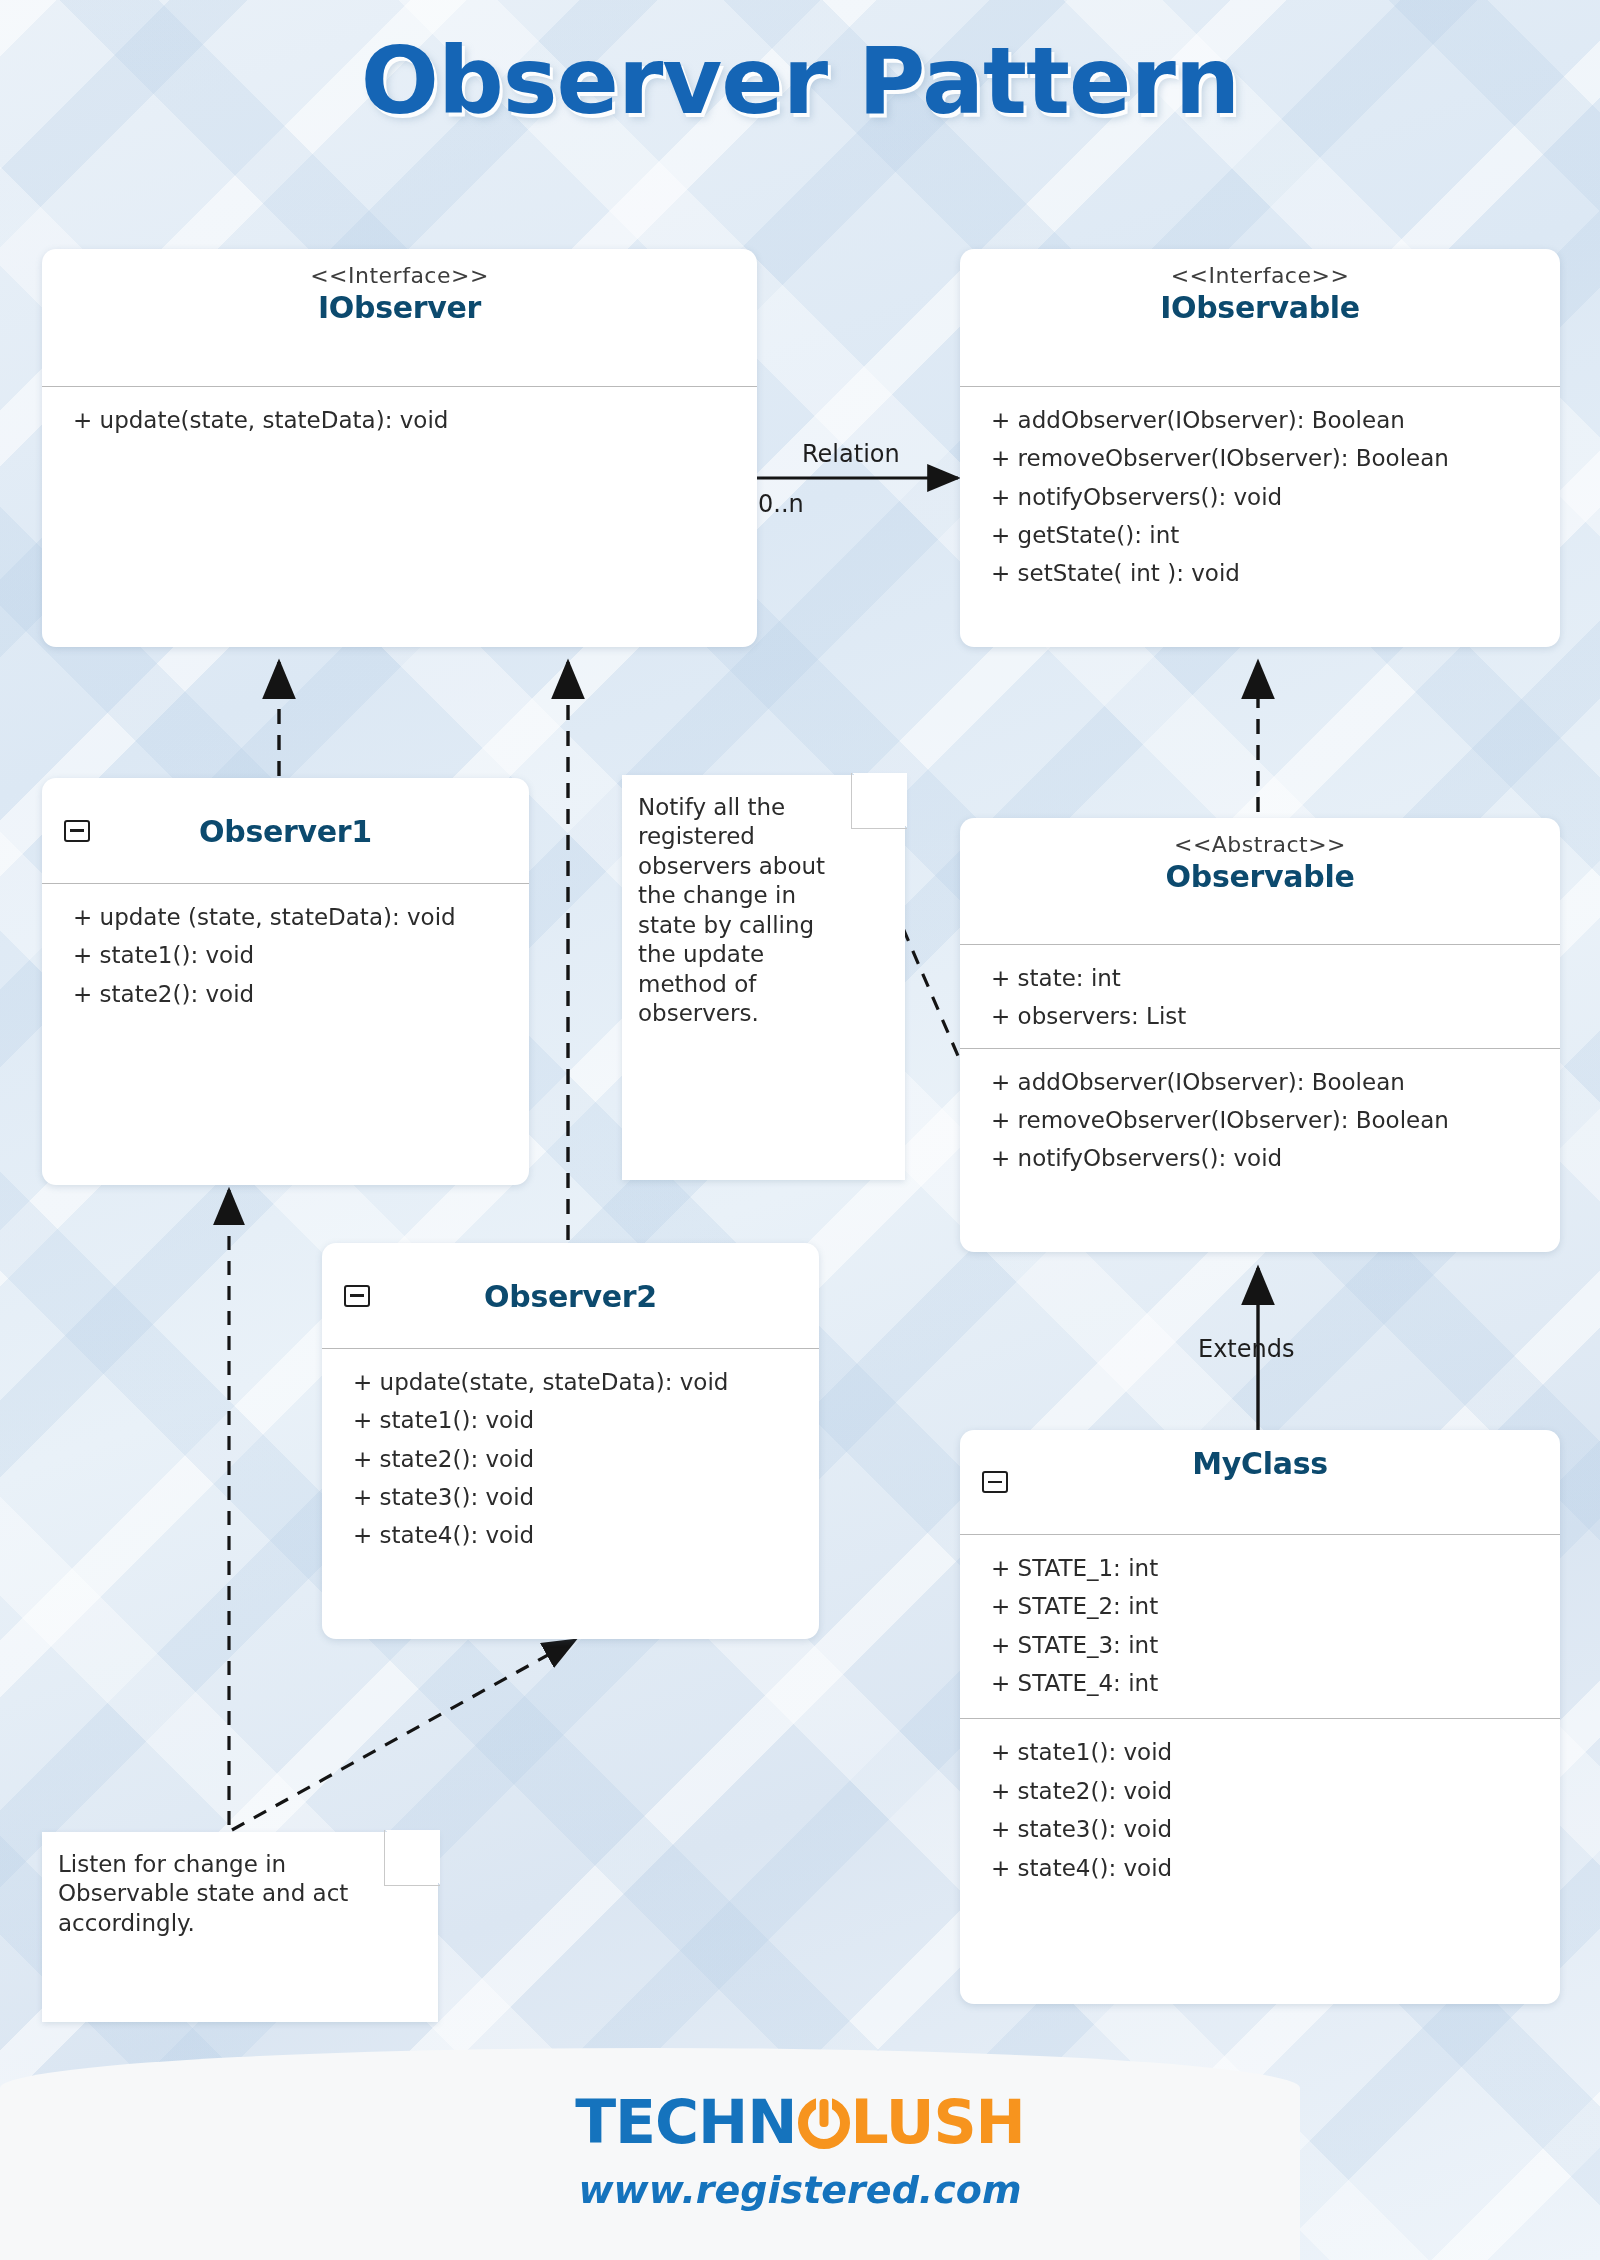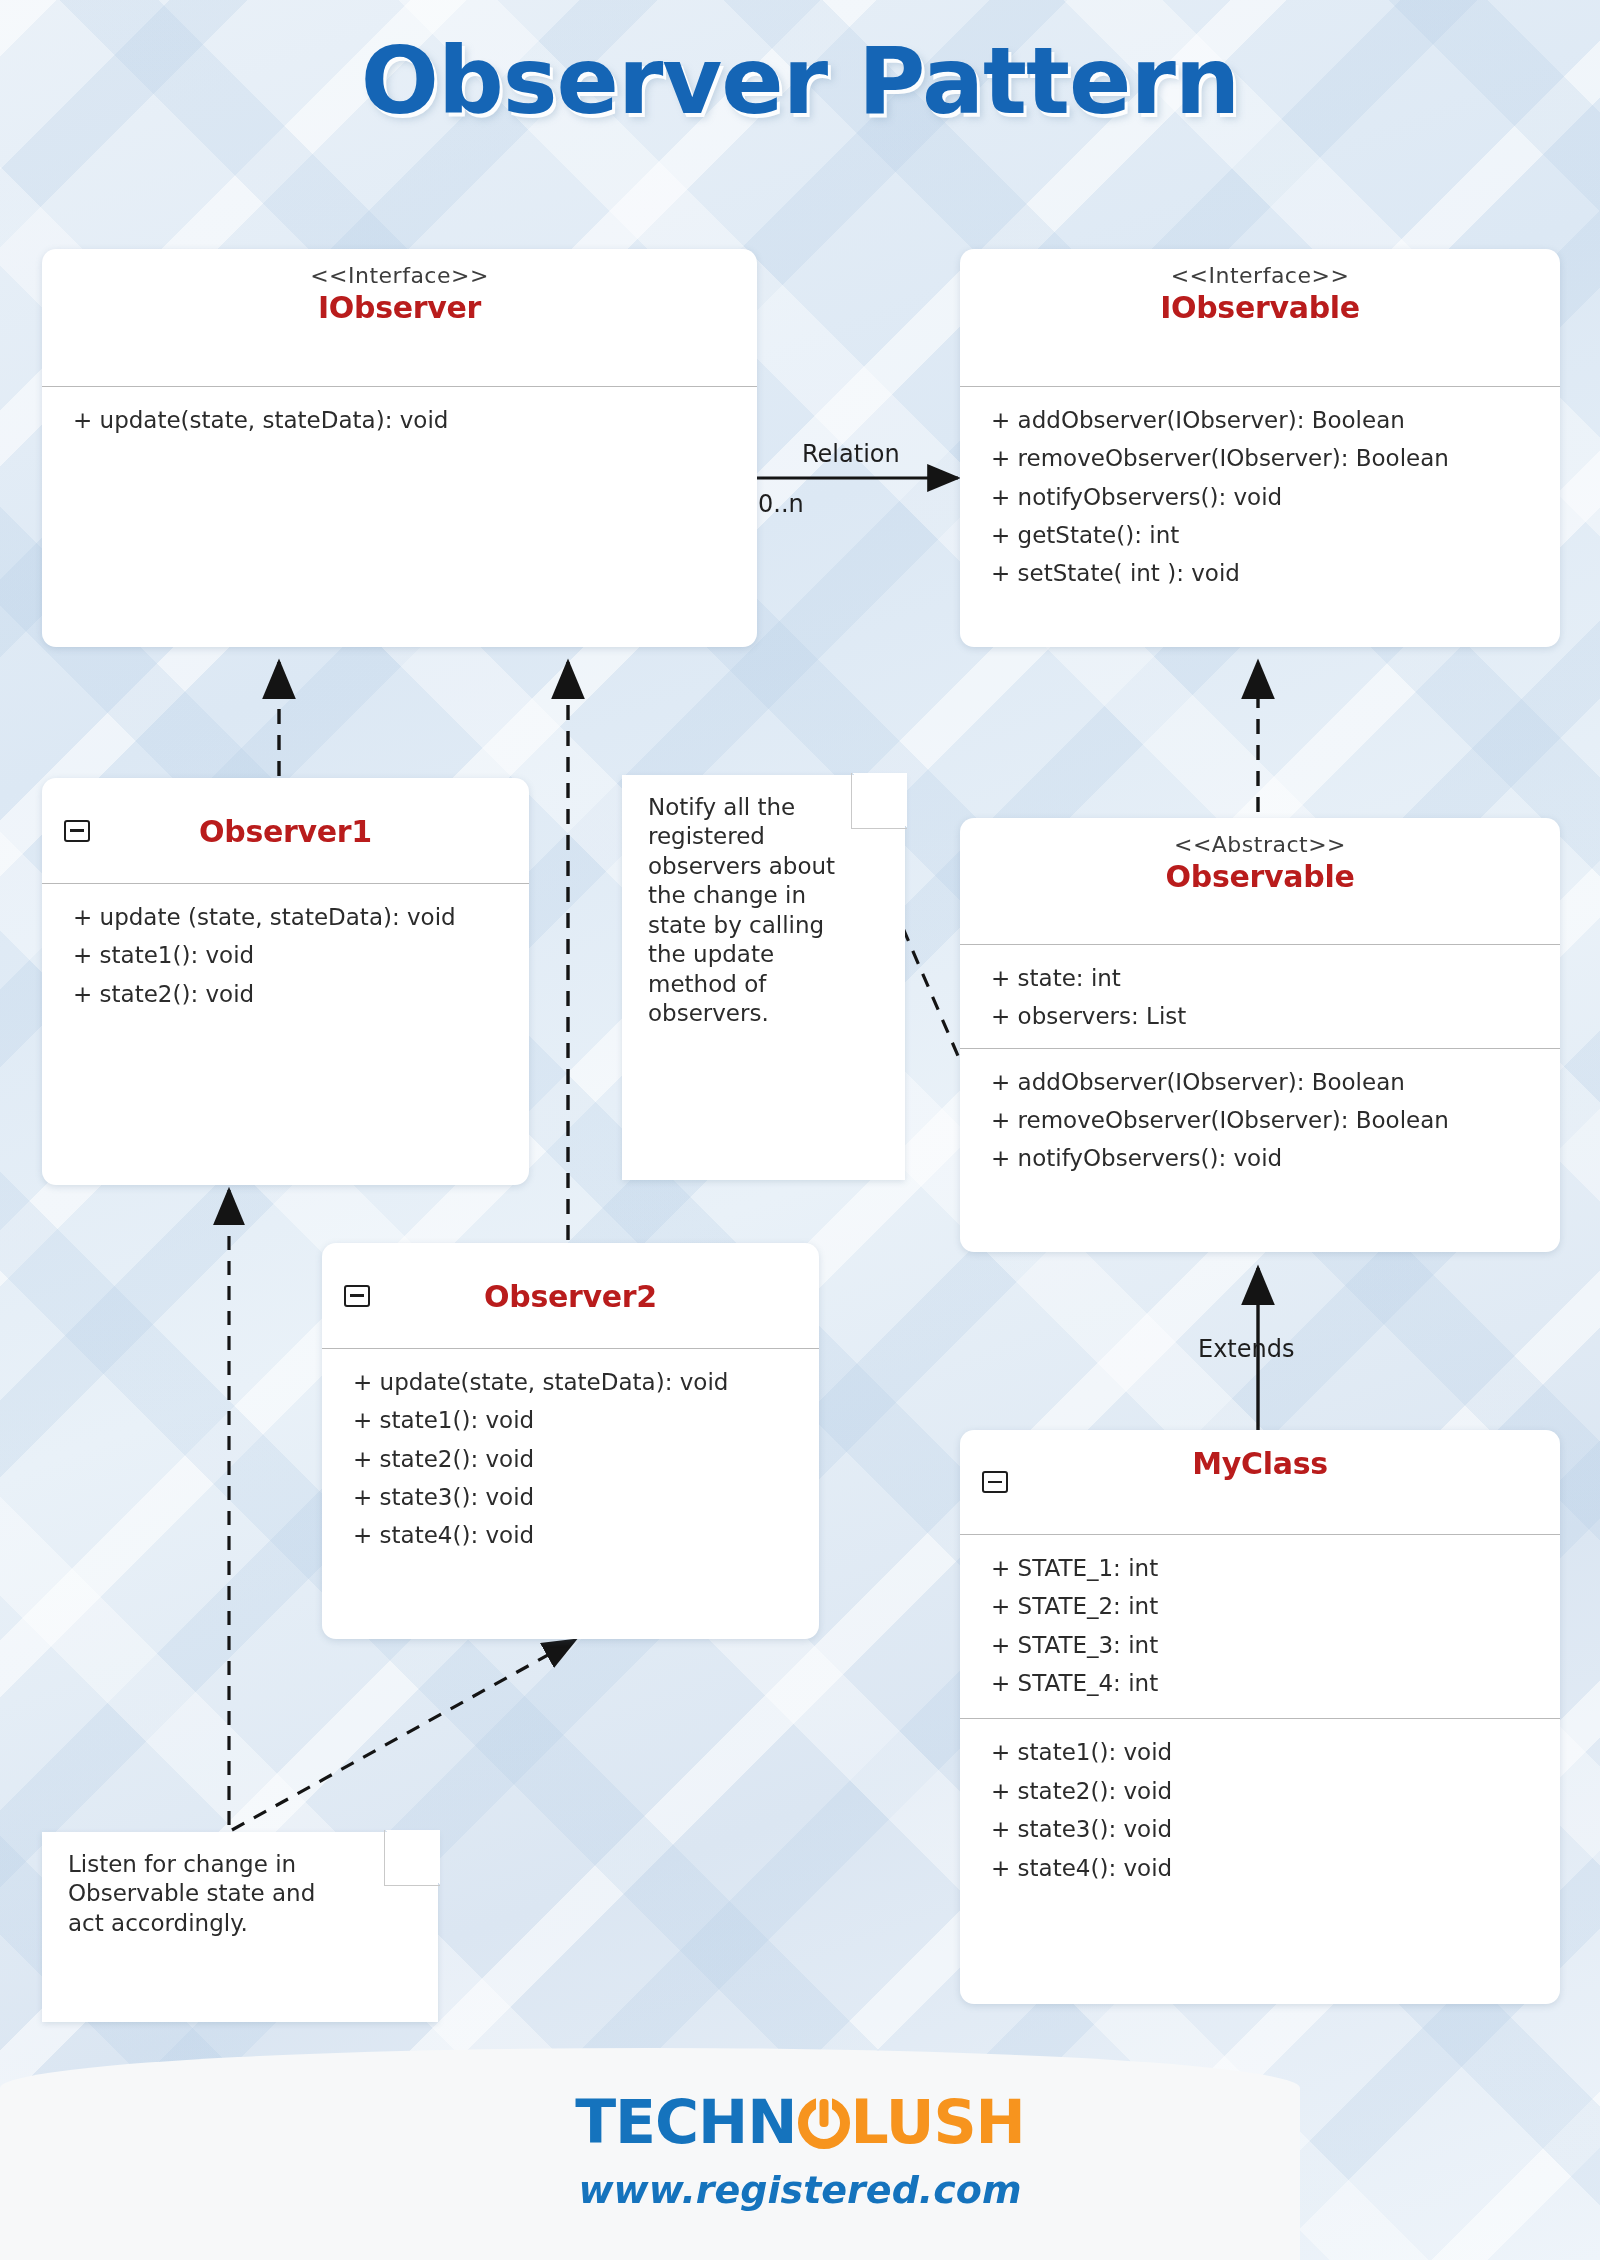--- a/index.html
+++ b/index.html
@@ -66,21 +66,21 @@
   }
   .uml .stereo {
     font-size: 22px;
     color: #3d3d3d;
     letter-spacing: 0.5px;
     font-family: "DejaVu Sans", sans-serif;
   }
   .uml .cname {
     font-size: 30px;
     font-weight: 800;
-    color: #b91c1c;
+    color: #0c4a6e;
     margin-top: 2px;
     font-family: "DejaVu Sans", sans-serif;
     letter-spacing: -0.3px;
   }
   .uml .collapse-icon {
     position: absolute;
     left: 22px; top: 50%;
     transform: translateY(-50%);
     width: 26px; height: 22px;
     border: 2.5px solid #1d1d1d;
@@ -108,21 +108,21 @@
   
   .note {
     position: absolute;
     background: #ffffff;
     box-shadow: 0 2px 6px rgba(90,120,150,0.18);
   }
   .note .body {
     font-size: 23px;
     color: #2b2b2b;
     line-height: 1.28;
-    padding: 18px 26px;
+    padding: 18px 16px;
     font-family: "DejaVu Sans", sans-serif;
   }
   .note .foldline {
     position: absolute;
     top: -2px; right: -2px;
     width: 56px; height: 56px;
     border-left: 1px solid #c9c9c9;
     border-bottom: 1px solid #c9c9c9;
     background: linear-gradient(225deg, #ffffff 50%, transparent 50%);
   }

